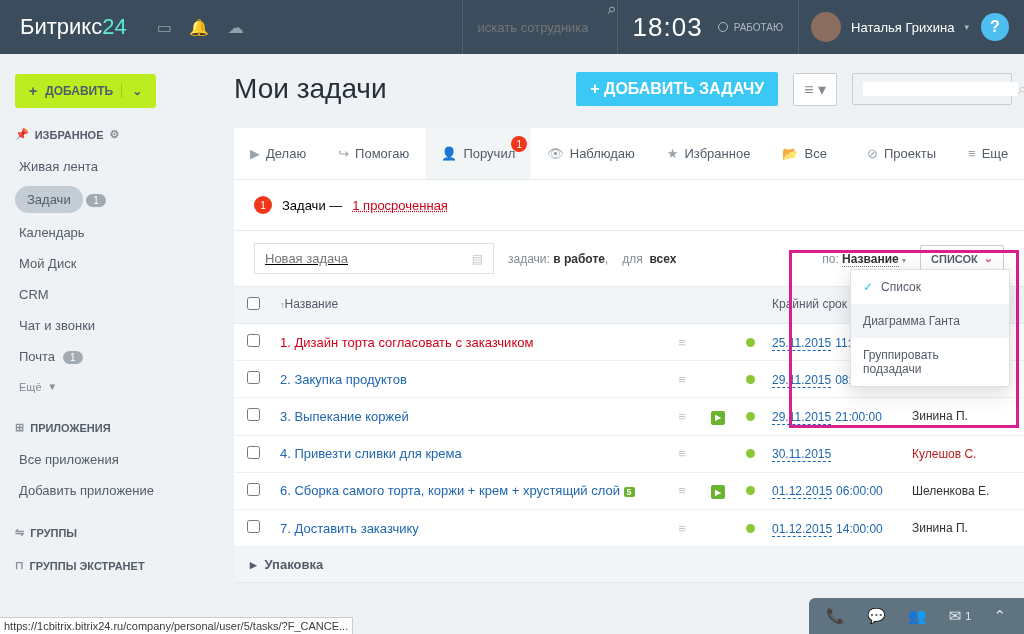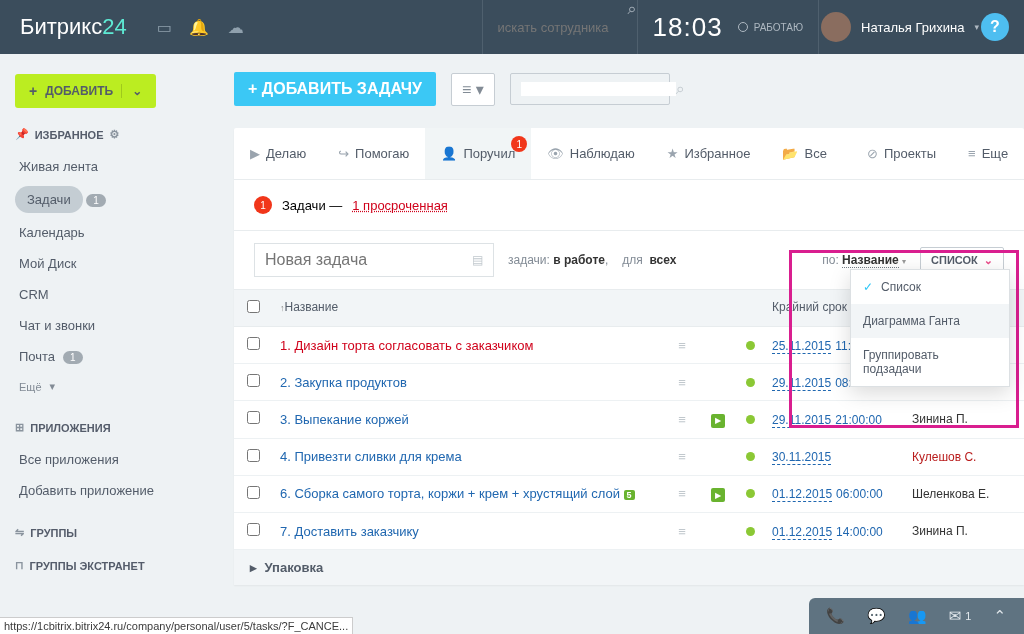--- a/index.html
+++ b/index.html
@@ -6,21 +6,21 @@
 body { background: #eef2f4; width: 1024px; height: 634px; overflow: hidden; position: relative; }
 
 
 .topbar { height: 54px; background: #3b4d5c; display: flex; align-items: center; color: #fff; }
 .logo { font-size: 22px; font-weight: 400; padding: 0 20px; }
 .top-icons { display: flex; gap: 18px; color: #8fa0ad; padding: 0 10px; }
 .search-area { margin-left: auto; display: flex; gap: 10px; color: #aeb8c1; border-left: 1px solid #4f606e; padding-left: 15px; height: 100%; }
 .search-input-top { background: none; border: none; color: #aeb8c1; width: 120px; font-size: 13px; outline: none; }
 .clock { font-size: 26px; font-weight: 200; color: #fff; padding: 0 15px; border-left: 1px solid #4f606e; height: 100%; display: flex; align-items: center; letter-spacing: 1px; }
 .status { font-size: 10px; color: #aeb8c1; display: flex; align-items: center; gap: 6px; padding-right: 15px; }
-.user-area { display: flex; align-items: center; gap: 10px; border-left: 1px solid #4f606e; padding: 0 2px; height: 100%; }
+.user-area { display: flex; align-items: center; gap: 10px; border-left: 1px solid #4f606e; padding: 0 12px; height: 100%; }
 .avatar { width: 30px; height: 30px; border-radius: 50%; background: #8a6d5f; }
 .help { width: 28px; height: 28px; border-radius: 50%; background: #4ebef0; color: #fff; display: flex; align-items: center; justify-content: center; margin-right: 15px; font-weight: bold; }
 
 
 .layout { display: flex; }
 .sidebar { width: 222px; padding: 20px 0; font-size: 13px; color: #535c69; }
 .add-btn { margin: 0 15px 20px; background: #bbed21; border: none; border-radius: 3px; padding: 9px 14px; font-size: 12px; font-weight: bold; color: #535c69; display: flex; align-items: center; gap: 8px; cursor: pointer; }
 .add-btn .dd { border-left: 1px solid rgba(0,0,0,.15); padding-left: 10px; margin-left: auto; }
 .side-section { padding: 0 15px; margin-bottom: 20px; }
 .side-title { font-size: 11px; font-weight: bold; color: #545c6a; text-transform: uppercase; display: flex; align-items: center; gap: 6px; margin-bottom: 10px; }
@@ -46,21 +46,21 @@
 .tab .t-icon { color: #9aa4ae; font-size: 13px; }
 .badge-red { position: absolute; top: 8px; right: 4px; background: #f1361a; color: #fff; border-radius: 50%; width: 16px; height: 16px; font-size: 10px; display: flex; align-items: center; justify-content: center; }
 .tab-sep { width: 1px; background: #e8ecee; margin: 14px 4px; }
 
 .alert-row { padding: 16px 20px; display: flex; align-items: center; gap: 10px; font-size: 13px; border-bottom: 1px solid #e8ecee; }
 .alert-badge { background: #f1361a; color: #fff; border-radius: 50%; width: 18px; height: 18px; font-size: 10px; display: flex; align-items: center; justify-content: center; }
 .alert-link { color: #d0021b; text-decoration: underline dotted; }
 
 .filter-row { padding: 12px 20px; display: flex; align-items: center; gap: 14px; font-size: 12px; color: #828b95; border-bottom: 1px solid #e8ecee; position: relative; }
 .new-task { border: 1px solid #dde2e5; padding: 7px 10px; width: 240px; display: flex; align-items: center; color: #a9b0b7; }
-.new-task input { border: none; outline: none; flex: 1; font-size: 16px; }
+.new-task input { border: none; outline: none; flex: 1; font-size: 13px; text-decoration: underline; }
 .bold-dark { color: #333; font-weight: bold; }
 .sortby { color: #333; font-weight: bold; border-bottom: 1px dotted #747d86; }
 .view-btn { border: 1px solid #c6cdd3; padding: 6px 10px; border-radius: 2px; cursor: pointer; font-size: 11px; font-weight: bold; color: #535c69; display: flex; align-items: center; gap: 6px; }
 
 
 .thead { display: flex; background: #f2f5f7; border-bottom: 1px solid #e8ecee; font-size: 12px; color: #535c69; }
 .th, .td { padding: 10px 8px; }
 .col-check { width: 38px; text-align: center; }
 .col-name { flex: 1; min-width: 0; }
 .col-ic { width: 36px; text-align: center; }
@@ -189,20 +189,21 @@
     <div class="side-section">
       <div class="side-title">
         <span class="side-icon">⊓</span>
           <span>ГРУППЫ ЭКСТРАНЕТ</span>
       </div>
     </div>
   </div>
 
   <div class="main">
     <div class="page-head">
+      <div class="page-title">Мои задачи</div>
       <button class="btn-primary">
         <span>+ </span><span>ДОБАВИТЬ ЗАДАЧУ</span>
       </button>
       <div class="btn-icon">≡ ▾</div>
       <div class="top-search">
         <input style="">
         <span style="color:#c1c8cd">⌕</span>
       </div>
     </div>
 

